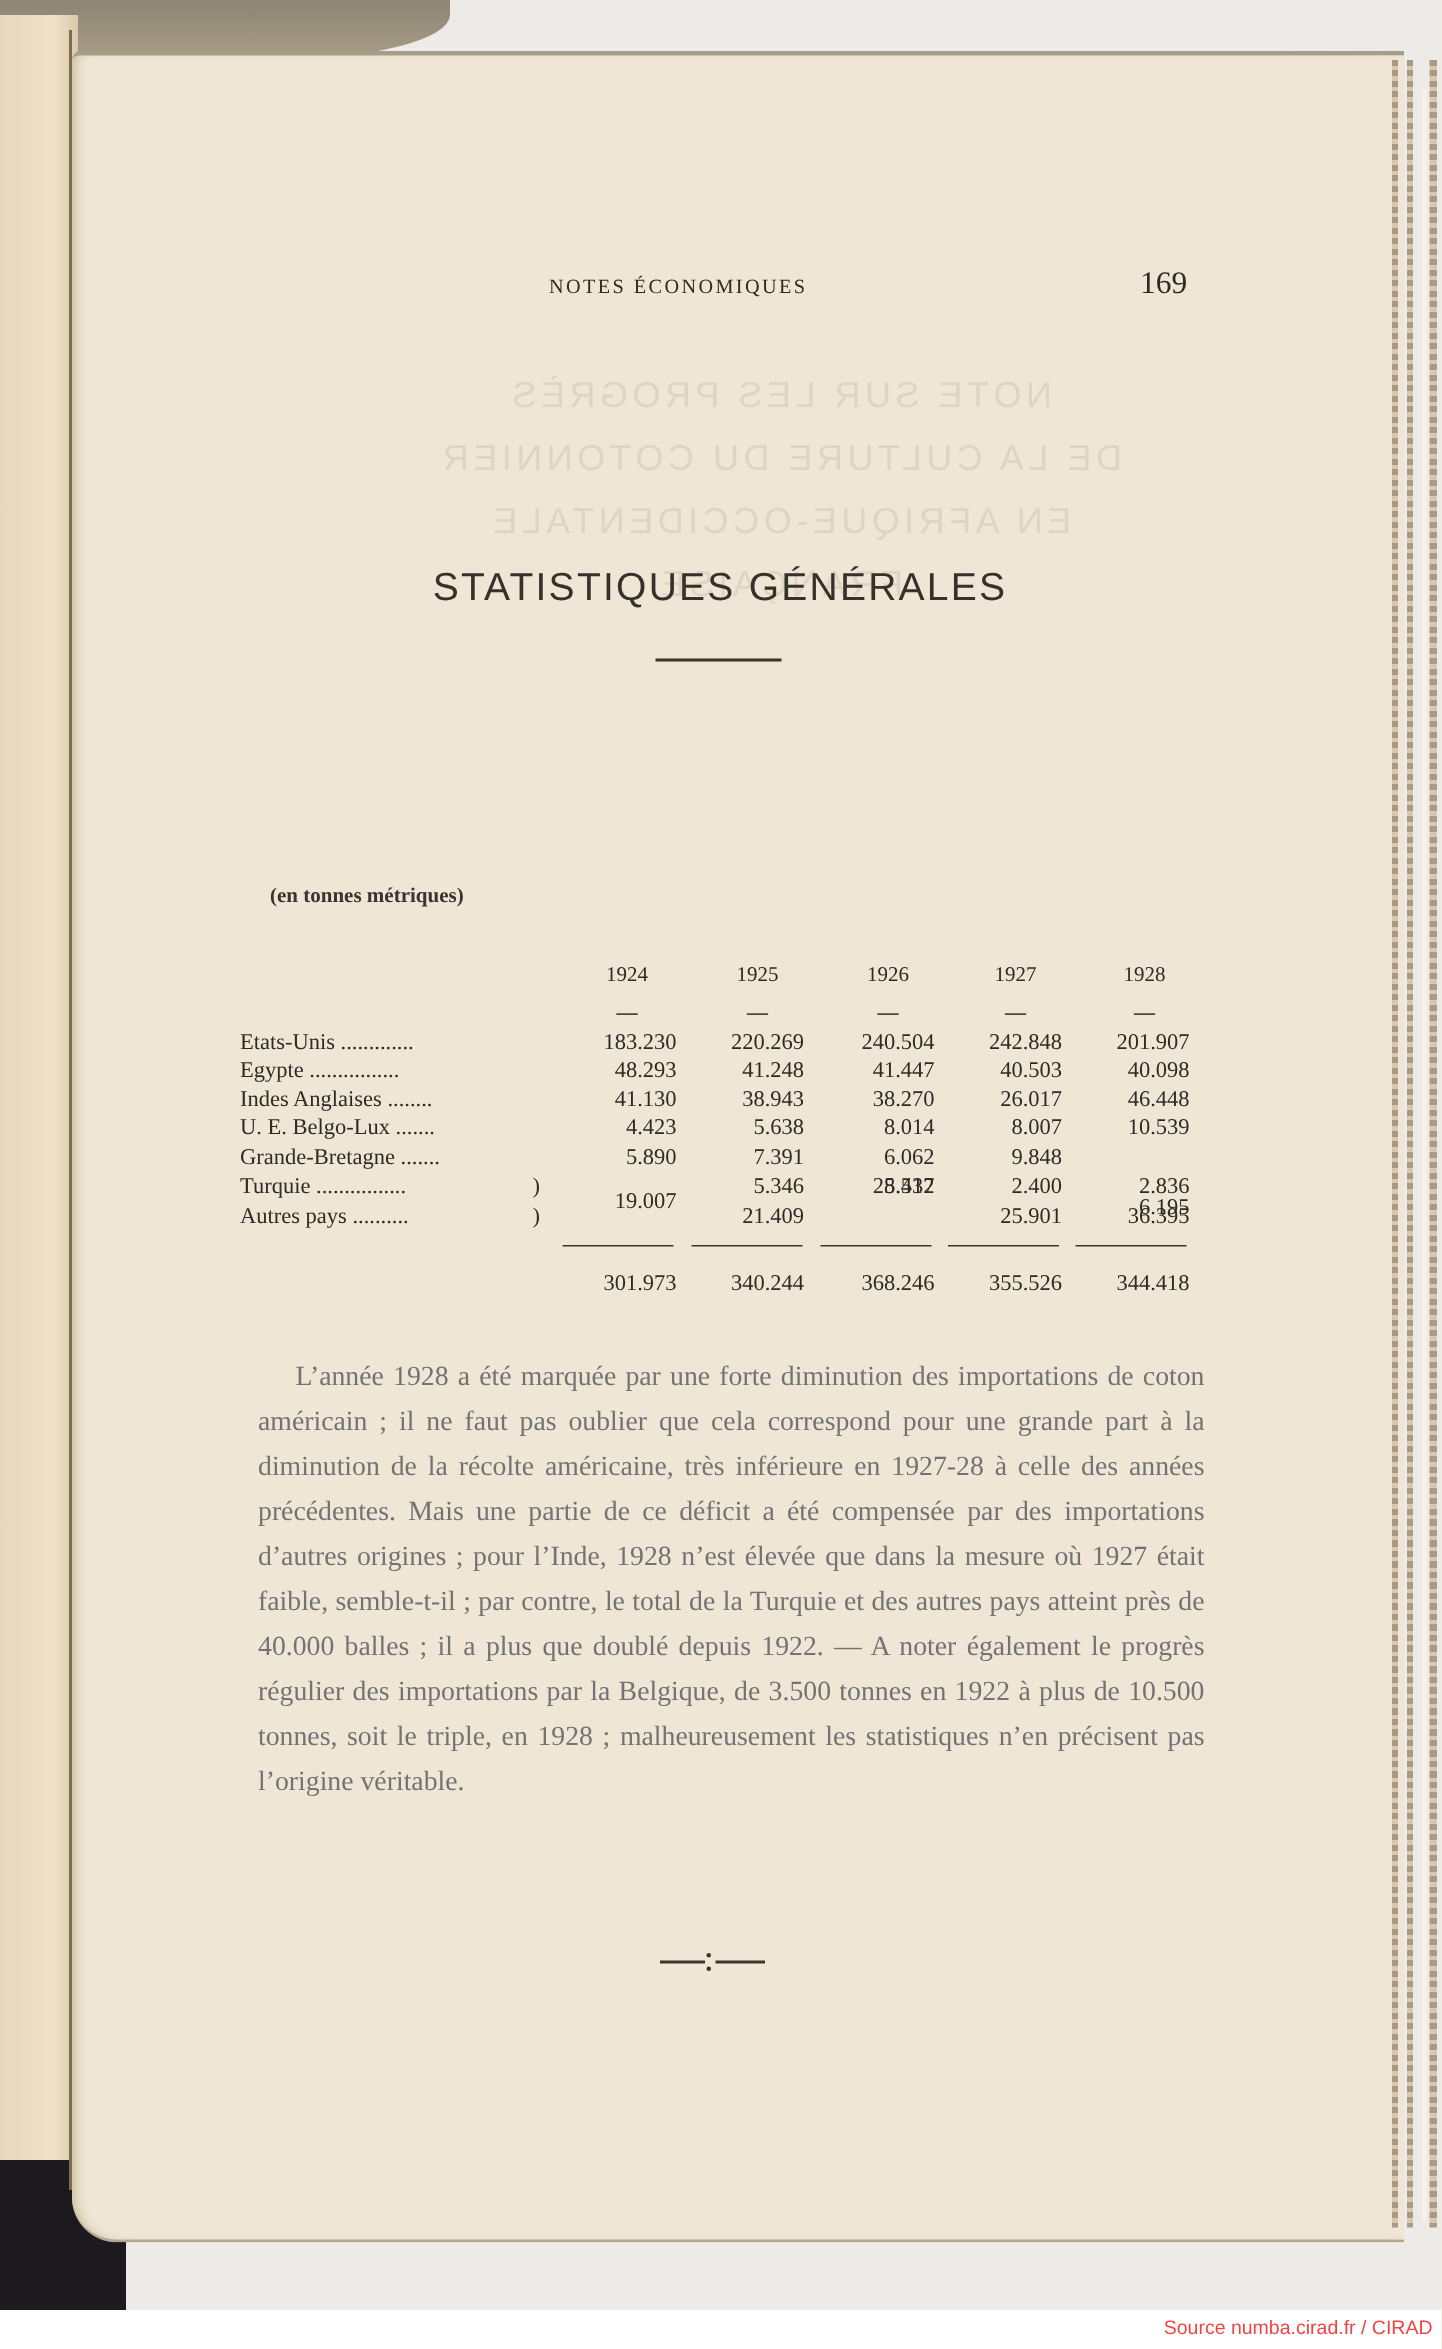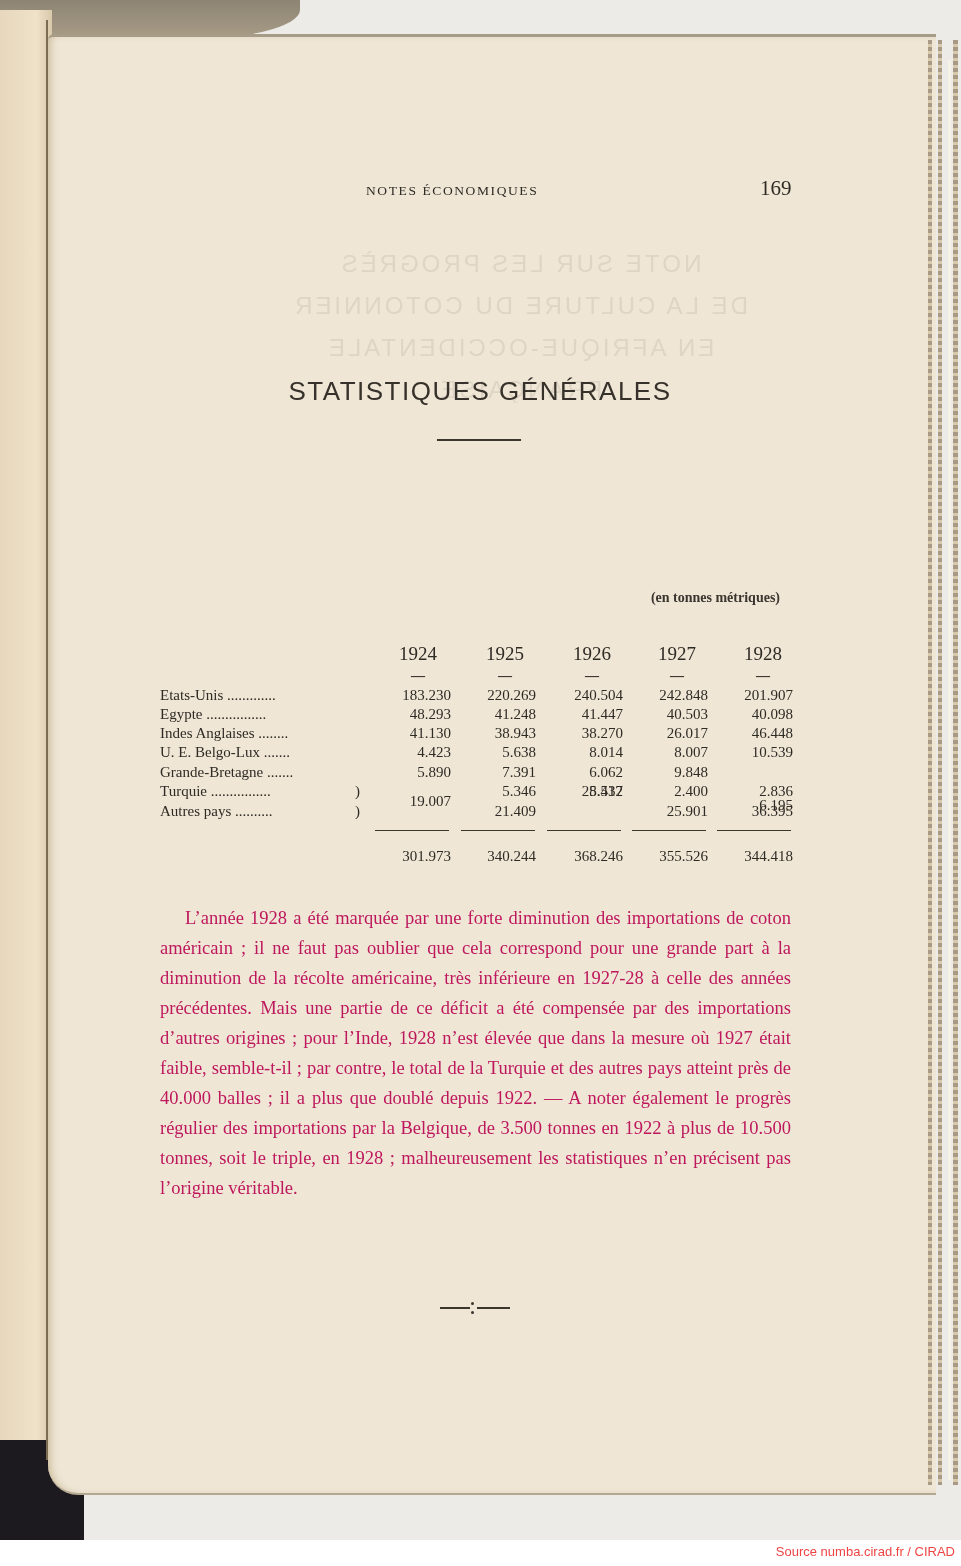--- a/index.html
+++ b/index.html
@@ -61,33 +61,33 @@
     .section-title {
       left: 180px; top: 376px; width: 600px; text-align: center;
       font-family: "Liberation Sans", sans-serif; font-size: 26px; letter-spacing: 1.5px;
       color: #36312a;
     }
     .rule-short { left: 437px; top: 439px; width: 84px; height: 2px; background: #3a352d; }
     .table-title {
       left: 180px; top: 506px; width: 600px; text-align: center;
       font-size: 22px; line-height: 32px; letter-spacing: .3px;
     }
-    .unit-note { left: 180px; top: 590px; width: 600px; text-align: right; font-size: 14px; font-weight: bold; color: #3a352e; }
-
-    .year { top: 643px; width: 80px; text-align: center; font-size: 19px; }
+    .unit-note { left: 180px; top: 590px; width: 600px; text-align: left; font-size: 14px; font-weight: bold; color: #3a352e; }
+
+    .year { top: 643px; width: 80px; text-align: center; font-size: 14px; }
     .dash { top: 668px; width: 80px; text-align: center; font-size: 14px; font-weight: bold; }
     .row-label { left: 160px; font-size: 15px; white-space: nowrap; }
     .cell { width: 80px; text-align: right; font-size: 15px; }
     .brace { font-size: 15px; }
     .sum-rule { top: 830px; height: 1px; background: #3a352d; width: 74px; }
     .total { top: 848px; width: 80px; text-align: right; font-size: 15px; }
 
     .paragraph {
-      left: 160px; top: 903px; width: 631px; font-size: 18.5px; line-height: 30px;
-      text-align: justify; text-indent: 25px; color: #be185d;
+      left: 172px; top: 903px; width: 631px; font-size: 18.5px; line-height: 30px;
+      text-align: justify; text-indent: 25px; color: #737373;
     }
     .end-ornament { left: 440px; top: 1300px; width: 70px; height: 16px; }
     .end-ornament .bar { position: absolute; top: 7px; height: 2px; background: #3a352d; }
     .end-ornament .dot { position: absolute; left: 31px; width: 3px; height: 3px; border-radius: 50%; background: #3a352d; }
     .credit {
       right: 6px; top: 1544px; font-family: "Liberation Sans", sans-serif;
       font-size: 13px; color: #ef4444;
     }
   </style>
 </head>

